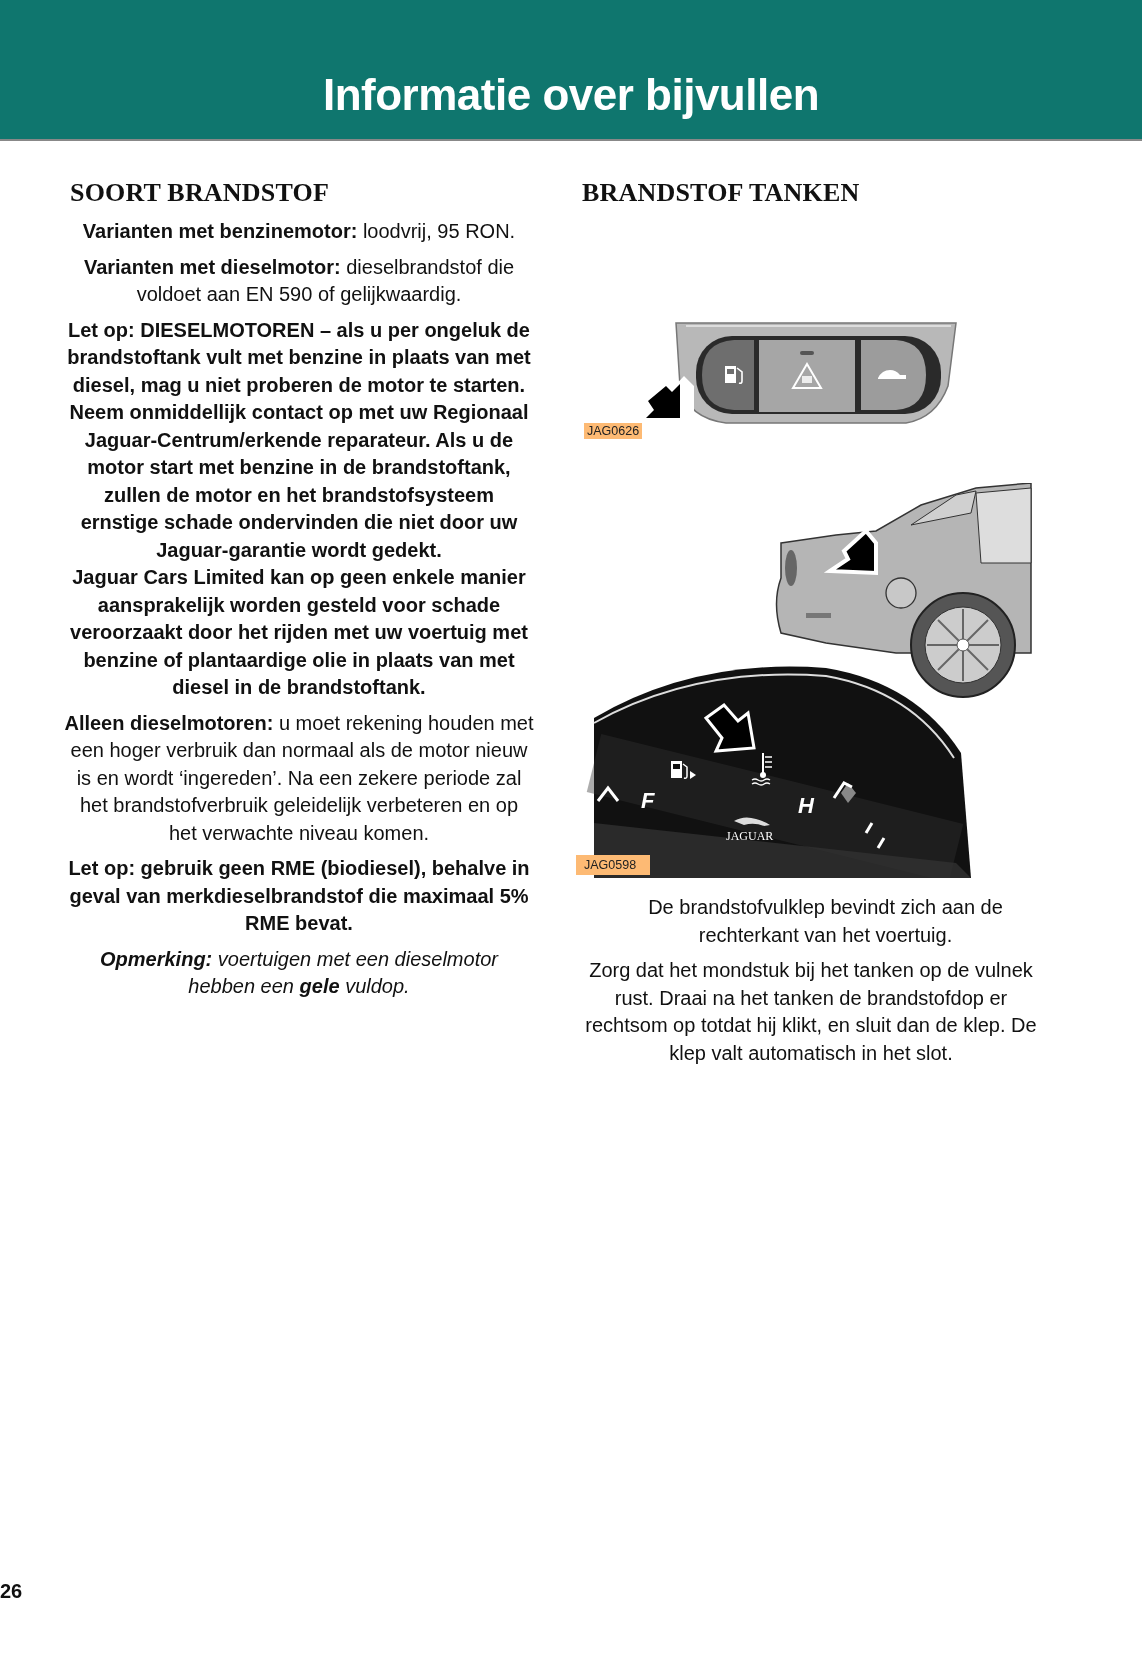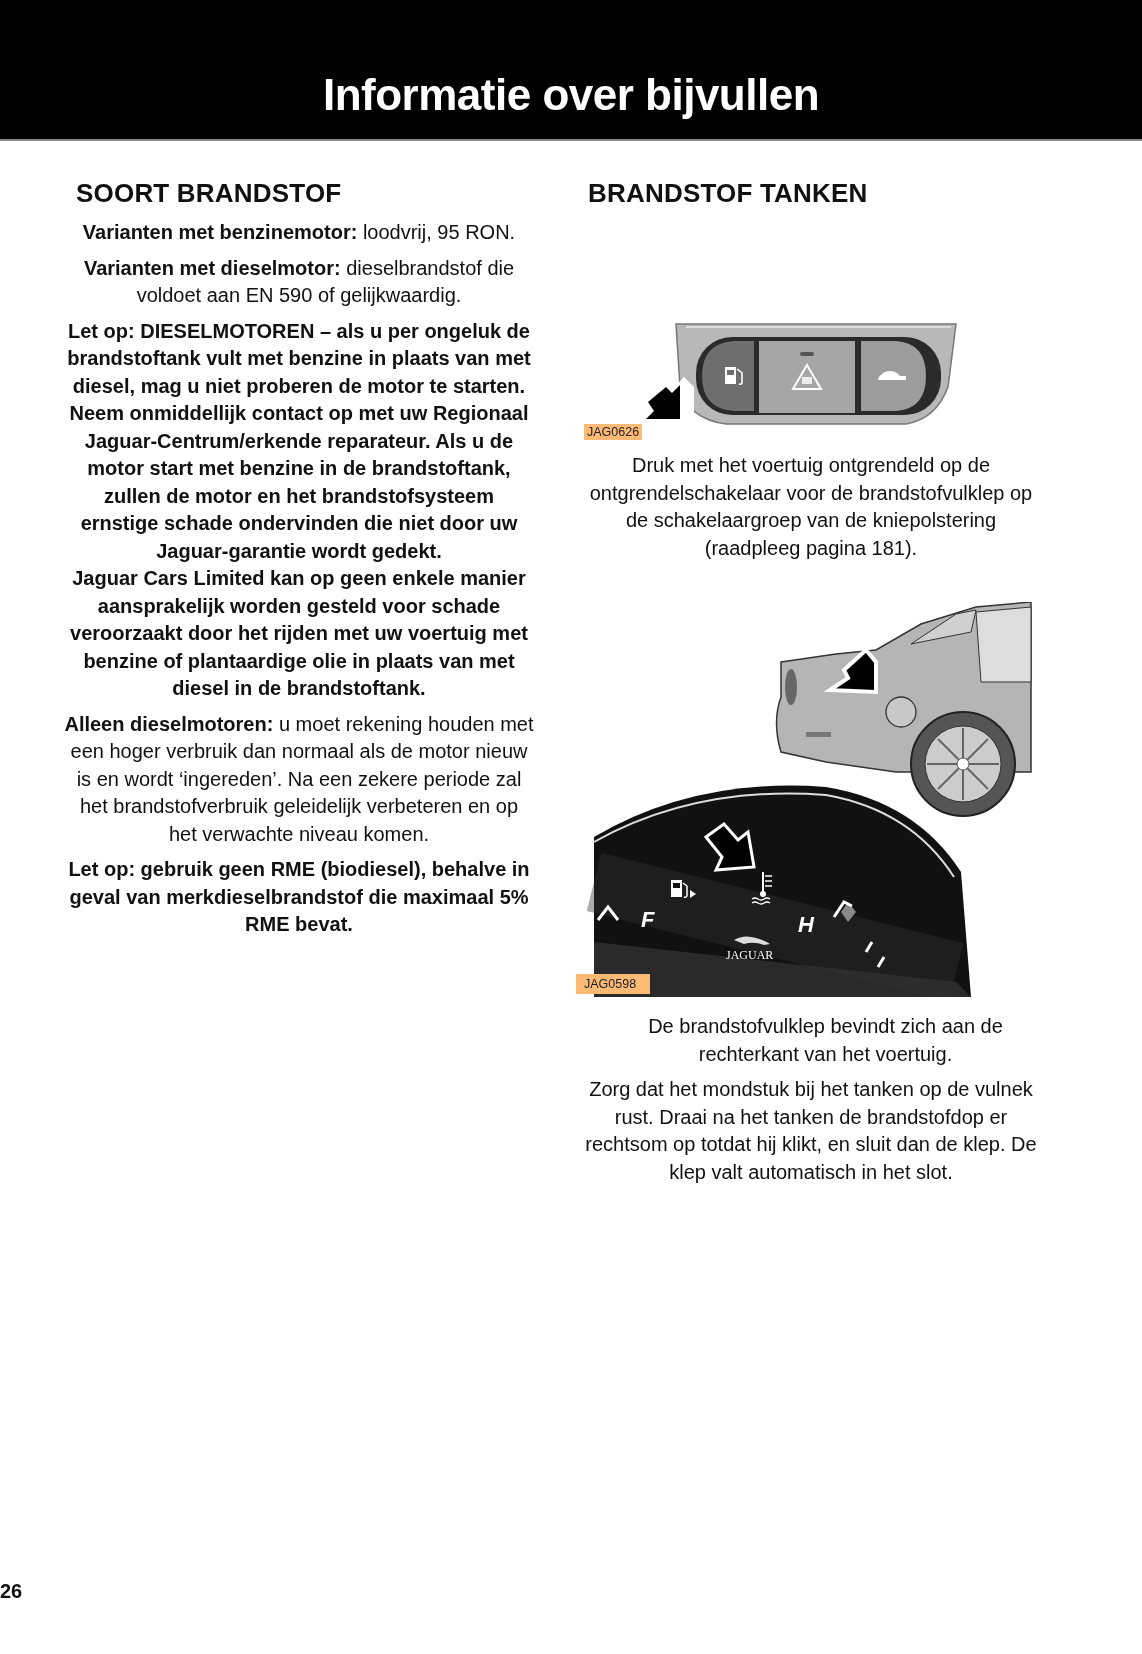--- a/index.html
+++ b/index.html
@@ -1,27 +1,27 @@
 <!DOCTYPE html>
 <html><head>
 <meta charset="utf-8">
 <style>
   html, body { margin: 0; padding: 0; background: #ffffff; }
   body { width: 1142px; height: 1654px; position: relative; overflow: hidden;
          font-family: "Liberation Sans", "DejaVu Sans", sans-serif; color: #111; }
-  .header { position: absolute; left: 0; top: 0; width: 1142px; height: 141px; background: #000000; }
+  .header { position: absolute; left: 0; top: 0; width: 1142px; height: 141px; background: #0f766e; }
   .header .title { position: absolute; left: 0; right: 0; top: 70px; text-align: center;
          color: #fff; font-weight: bold; font-size: 44px; letter-spacing: -0.5px; }
   .header .rule { position: absolute; left: 0; bottom: 0; width: 100%; height: 2px; background: #888; }
 
   .col { position: absolute; top: 178px; }
   .col.left { left: 64px; width: 470px; }
   .col.right { left: 576px; width: 470px; }
 
-  h2 { margin: 0 0 10px 12px; font-size: 26px; font-weight: bold; letter-spacing: 0.2px; }
+  h2 { margin: 0 0 10px 6px; font-size: 26px; font-weight: bold; letter-spacing: 0.2px; font-family: Liberation Serif, serif; }
   p { margin: 0 0 8px 0; font-size: 20px; line-height: 27.5px; text-align: center; }
   .bold { font-weight: bold; }
   .italic { font-style: italic; }
 
   .fig { position: relative; }
   .fig-label { position: absolute; font-size: 12.5px; color: #222; background: #fdba74; padding: 1px 3px; }
 
   .page-number { position: absolute; left: 0; right: 0; top: 1580px; text-align: left;
                  font-size: 20px; font-weight: bold; }
 </style>
@@ -34,20 +34,21 @@
 </div>
 
 <div class="col left">
   <h2>SOORT BRANDSTOF</h2>
   <p><span class="bold">Varianten met benzinemotor:</span><span> loodvrij, 95 RON.</span></p>
   <p><span class="bold">Varianten met dieselmotor:</span><span> dieselbrandstof die voldoet aan EN 590 of gelijkwaardig.</span></p>
   <p class="bold" style="margin-bottom:0">Let op: DIESELMOTOREN – als u per ongeluk de brandstoftank vult met benzine in plaats van met diesel, mag u niet proberen de motor te starten. Neem onmiddellijk contact op met uw Regionaal Jaguar-Centrum/erkende reparateur. Als u de motor start met benzine in de brandstoftank, zullen de motor en het brandstofsysteem ernstige schade ondervinden die niet door uw Jaguar-garantie wordt gedekt.</p>
   <p class="bold">Jaguar Cars Limited kan op geen enkele manier aansprakelijk worden gesteld voor schade veroorzaakt door het rijden met uw voertuig met benzine of plantaardige olie in plaats van met diesel in de brandstoftank.</p>
   <p><span class="bold">Alleen dieselmotoren:</span><span> u moet rekening houden met een hoger verbruik dan normaal als de motor nieuw is en wordt ‘ingereden’. Na een zekere periode zal het brandstofverbruik geleidelijk verbeteren en op het verwachte niveau komen.</span></p>
   <p class="bold">Let op: gebruik geen RME (biodiesel), behalve in geval van merkdieselbrandstof die maximaal 5% RME bevat.</p>
+  <p class="italic"><span class="bold">Opmerking:</span><span> voertuigen met een dieselmotor hebben een </span><span class="bold">gele</span><span> vuldop.</span></p>
 </div>
 
 <div class="col right">
   <h2>BRANDSTOF TANKEN</h2>
 
   <div class="fig" style="width:470px;height:225px;">
     <svg width="470" height="225" viewBox="0 0 470 225">
       <path d="M100 105 L380 105 L372 168 Q360 200 330 205 L150 205 Q112 200 104 168 Z" fill="#b8b8b8" stroke="#777" stroke-width="1.5"></path>
       <path d="M110 108 L375 108" stroke="#ddd" stroke-width="2"></path>
       <rect x="120" y="118" width="245" height="78" rx="36" fill="#2a2a2a"></rect>
@@ -72,21 +73,20 @@
       </g>
 
       <g>
         <polygon points="92,175 108,158 118,168 118,205 82,205 92,195" fill="#fff"></polygon>
         <polygon points="72,183 90,168 96,174 104,166 104,200 70,200 78,192" fill="#000"></polygon>
       </g>
     </svg>
     <span class="fig-label" style="left:8px;top:205px;">JAG0626</span>
   </div>
 
-  <p style="margin-top:8px;">Druk met het voertuig ontgrendeld op de ontgrendelschakelaar voor de brandstofvulklep op de schakelaargroep van de kniepolstering (raadpleeg pagina 181).</p>
 
   <div class="fig" style="width:470px;height:395px;margin-top:40px;">
     <svg width="470" height="395" viewBox="0 0 470 395">
 
       <g>
         <path d="M205 60 L260 52 L300 48 L345 22 L400 5 L455 0 L455 170 L360 170 L320 170 L250 160 L205 150 Q196 120 205 95 Z" fill="#b5b5b5" stroke="#333" stroke-width="1.5"></path>
         <path d="M335 42 L380 12 L400 8 L395 30 Z" fill="#d0d0d0" stroke="#333" stroke-width="1"></path>
         <path d="M400 10 L455 5 L455 80 L405 80 Z" fill="#ddd" stroke="#333" stroke-width="1"></path>
         <circle cx="325" cy="110" r="15" fill="#c8c8c8" stroke="#333" stroke-width="1.3"></circle>
         <rect x="230" y="130" width="25" height="5" fill="#777"></rect>

